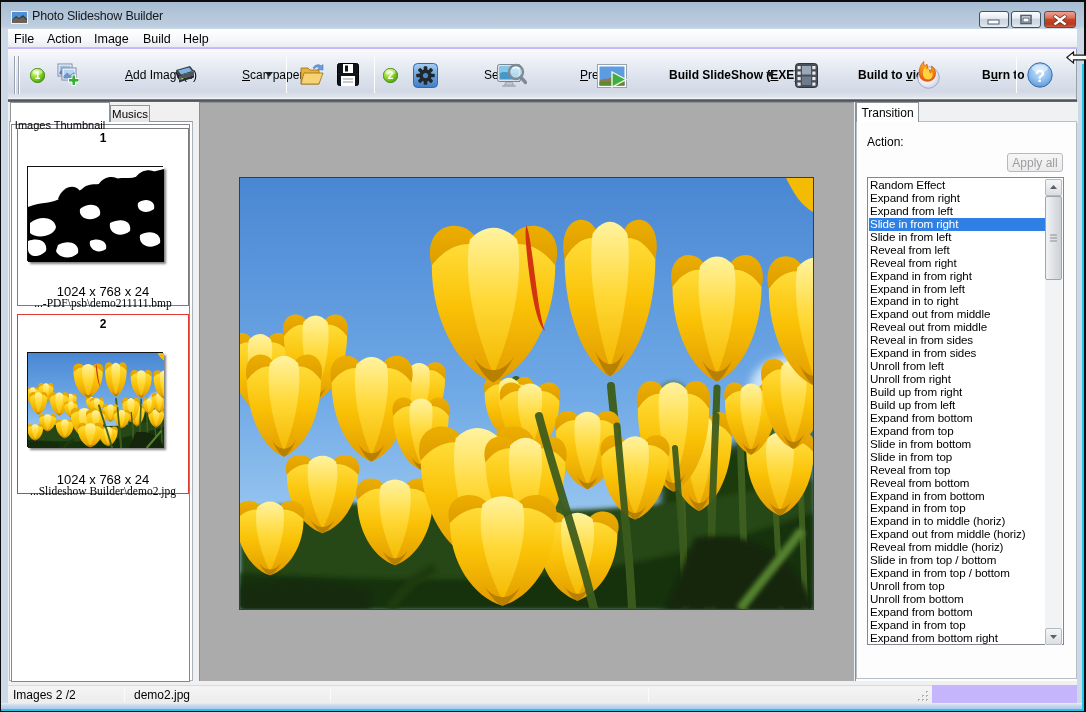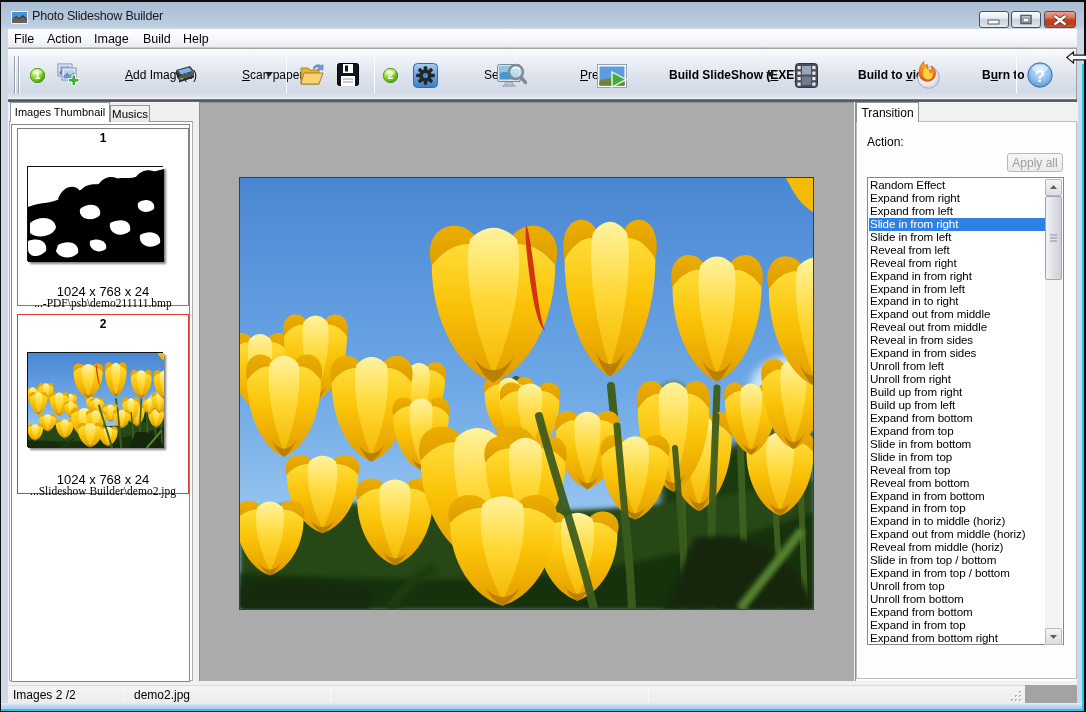--- a/index.html
+++ b/index.html
@@ -3,21 +3,21 @@
 <style>
 html,body{margin:0;padding:0;width:1086px;height:712px;overflow:hidden;
 font-family:"Liberation Sans",sans-serif;}
 *{box-sizing:border-box;}
 .abs{position:absolute;}
 #root{position:relative;width:1086px;height:712px;background:#0c0c0c;}
 #frame{position:absolute;left:1px;top:2px;width:1083px;height:707px;
 background:linear-gradient(180deg,#a7bcd3 0,#b3c5d8 12px,#bccddf 24px,#cdd9e7 27px);}
 #cyanR{position:absolute;right:2px;top:64px;width:2px;height:646px;background:#1ec8ea;}
 #cyanB{position:absolute;left:1px;bottom:1px;width:1083px;height:2px;background:#1ec8ea;}
-#client{position:absolute;left:8px;top:29px;width:1069px;height:674px;background:#a3a3a3;}
+#client{position:absolute;left:8px;top:29px;width:1069px;height:674px;background:#c4b5fd;}
 #titlebar{position:absolute;left:1px;top:2px;width:1083px;height:27px;}
 #title-ico{position:absolute;left:10px;top:9px;}
 #title-txt{position:absolute;left:31px;top:7px;font-size:12.5px;color:#15191d;letter-spacing:-0.2px;}
 .wbtn{position:absolute;top:9px;height:17px;border-radius:3px;border:1px solid #46525e;}
 #btn-min{left:978px;width:30px;background:linear-gradient(180deg,#fdfeff 0,#e7ecf2 40%,#ccd5e0 50%,#d4dce6 80%,#e9eef3 100%);}
 #btn-max{left:1010px;width:30px;background:linear-gradient(180deg,#fdfeff 0,#e7ecf2 40%,#ccd5e0 50%,#d4dce6 80%,#e9eef3 100%);}
 #btn-close{left:1043px;width:32px;background:linear-gradient(180deg,#eda393 0,#dd6e55 40%,#c44427 50%,#b93c20 80%,#d2593a 100%);}
 #menubar{position:absolute;left:0;top:0;width:1069px;height:19px;
 background:linear-gradient(180deg,#ffffff 0,#f6f7fa 60%,#e9ecf2 100%);border-bottom:1px solid #c3c7cf;}
 .mitem{position:absolute;top:3px;font-size:12.5px;color:#000;}
@@ -27,21 +27,21 @@
 #seam{position:absolute;left:0;top:70px;width:1069px;height:3px;
 background:linear-gradient(180deg,#8d9097 0,#4c4f55 55%,#6f727a 100%);}
 .tsep{position:absolute;top:8px;height:36px;width:1px;background:#a9aeb8;border-right:1px solid #fdfdfe;}
 .tlbl{position:absolute;font-size:12px;color:#000;white-space:nowrap;margin-left:42px;}
 .tlblb{position:absolute;font-size:12px;font-weight:bold;color:#000;white-space:nowrap;margin-left:36px;}
 #content{position:absolute;left:0;top:73px;width:1069px;height:579px;background:#f0f0f0;}
 
 #lpanel{position:absolute;left:0;top:0;width:185px;height:579px;background:#f0f0f0;}
 #ltabpage{position:absolute;left:1px;top:19px;width:184px;height:560px;background:#fff;border:1px solid #aab2bb;border-top:1px solid #8f979f;}
 .tab{position:absolute;font-size:11px;color:#000;white-space:nowrap;}
-#ltab1{left:2px;top:0px;width:100px;height:20px;background:#fff;border:1px solid #8c949c;border-bottom:none;z-index:3;text-align:center;padding-top:3px;}
+#ltab1{left:2px;top:0px;width:100px;height:20px;background:#fff;border:1px solid #8c949c;border-bottom:none;z-index:3;text-align:center;padding-top:16px;}
 #ltab2{left:102px;top:3px;width:40px;height:17px;background:linear-gradient(180deg,#f4f4f4 0,#e5e5e6 100%);border:1px solid #8c949c;border-bottom:none;z-index:2;text-align:center;padding-top:2px;font-size:11.5px;}
 #llist{position:absolute;left:3px;top:22px;width:179px;height:558px;background:#fff;border:1px solid #828790;}
 .cell{position:absolute;left:5px;width:172px;height:178px;background:#fff;}
 #cell1{top:3px;border:1px solid #7d7d7d;}
 #cell2{top:189px;border:1px solid #e23a2e;height:180px;}
 .cellnum{position:absolute;top:2px;width:100%;text-align:center;font-size:12px;font-weight:bold;color:#000;}
 .cimg{position:absolute;left:9px;top:37px;width:136px;height:95px;border:1px solid #111;box-shadow:3px 3px 2px rgba(90,90,90,.75);background:#fff;}
 .cline1{position:absolute;top:155px;width:100%;text-align:center;font-size:13px;color:#000;}
 .cline2{position:absolute;top:168px;width:100%;text-align:center;font-size:11.5px;color:#000;white-space:nowrap;font-family:Liberation Serif, serif;}
 
@@ -57,21 +57,21 @@
 background:linear-gradient(180deg,#f6f6f6 0,#ebebeb 100%);color:#9b9da0;font-size:12px;text-align:center;padding-top:2px;}
 #rlist{position:absolute;left:11px;top:75px;width:197px;height:468px;background:#fff;border:1px solid #828790;}
 #ritems{position:absolute;left:1px;top:1px;width:178px;font-size:11.6px;line-height:12.95px;color:#000;letter-spacing:-0.1px;}
 #ritems div{padding-left:1px;height:12.95px;overflow:hidden;}
 #ritems .sel{background:#2f80e4;color:#fff;}
 #rscroll{position:absolute;right:1px;top:1px;width:17px;height:466px;background:#f2f3f5;}
 .sbtn{position:absolute;left:0;width:17px;height:17px;background:linear-gradient(180deg,#f4f5f6 0,#dcdee2 100%);border:1px solid #b5bac2;border-radius:2px;}
 #sthumb{position:absolute;left:0;top:17px;width:17px;height:84px;background:linear-gradient(90deg,#f2f3f4 0,#dfe1e5 50%,#cdd0d6 100%);border:1px solid #9fa5ae;border-radius:2px;}
 
 #strip{position:absolute;left:0;top:652px;width:1069px;height:4px;background:#f0f0f0;}
-#status{position:absolute;left:0;top:656px;width:1017px;height:18px;background:linear-gradient(180deg,#f4f4f4 0,#ededee 100%);border-top:1px solid #dadada;}
+#status{position:absolute;left:0;top:656px;width:924px;height:18px;background:linear-gradient(180deg,#f4f4f4 0,#ededee 100%);border-top:1px solid #dadada;}
 .ssep{position:absolute;top:2px;height:14px;width:1px;background:#cdcdcd;border-right:1px solid #fafafa;}
 .stxt{position:absolute;top:2px;font-size:12px;color:#000;}
 #bframe{position:absolute;left:1px;top:703px;width:1083px;height:7px;
 background:linear-gradient(180deg,#e9eef4 0,#c3d6ec 40%,#a9c6e6 100%);}
 </style></head>
 <body>
 <div id="root">
  <div id="frame"></div>
  <div id="bframe"></div>
  <div id="cyanR"></div>

